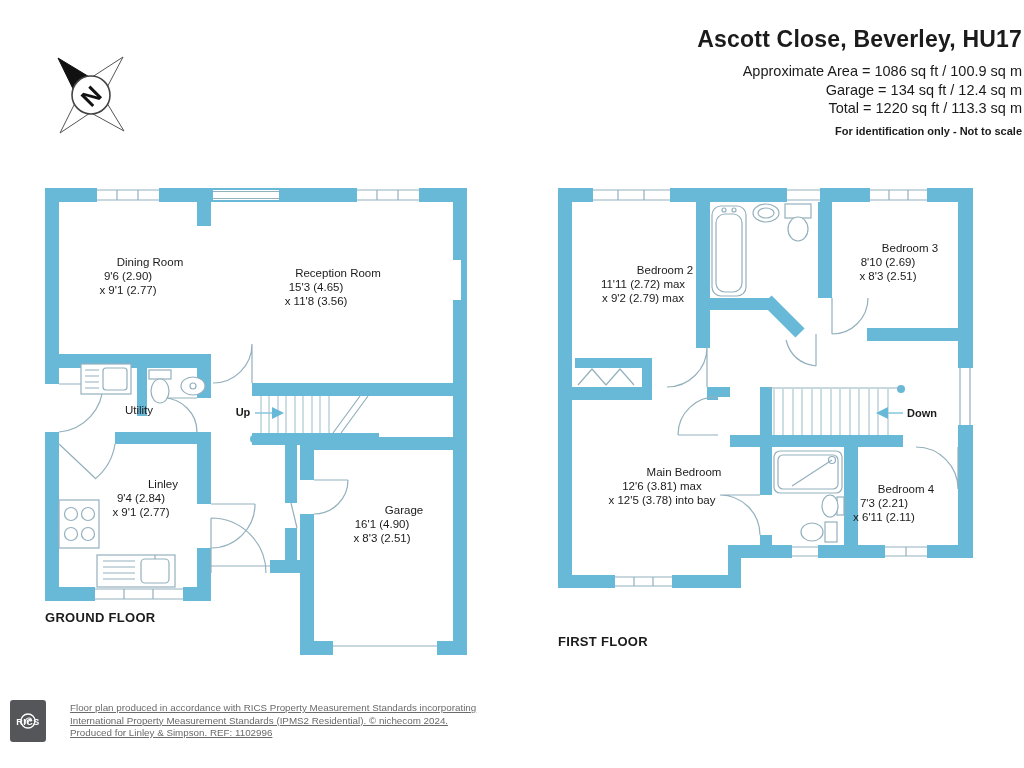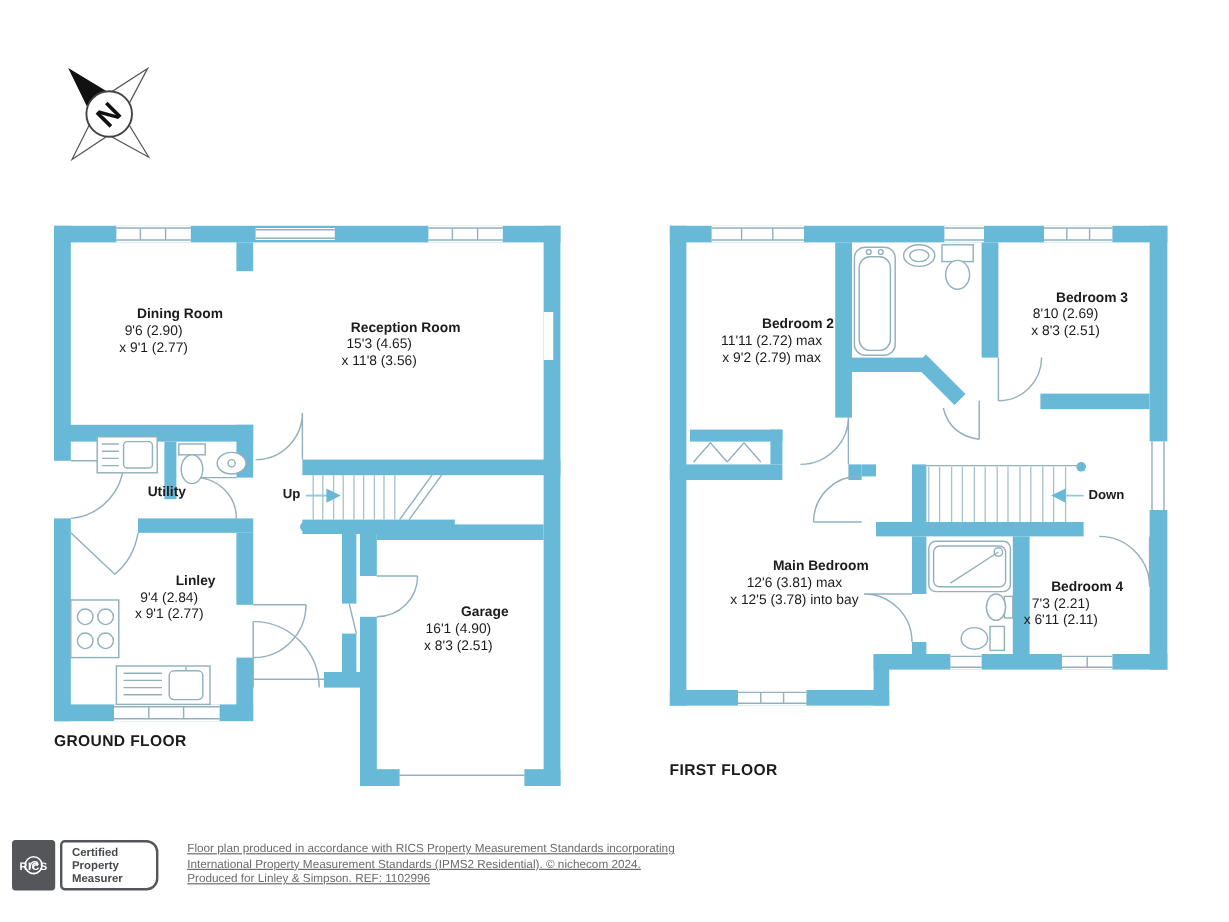--- a/index.html
+++ b/index.html
@@ -10,21 +10,21 @@
   .win{fill:#ffffff;}
   .thin{stroke:#93b0bd;stroke-width:1.2;fill:none;}
   .fixt{stroke:#93b0bd;stroke-width:1.2;fill:#ffffff;}
   .tread{stroke:#a5c2ce;stroke-width:1.1;}
   .hdr{position:absolute;top:26px;right:2px;text-align:right;}
   .hdr .title{font-size:23px;font-weight:bold;letter-spacing:.2px;}
   .hdr .area{font-size:14.5px;line-height:18.5px;margin-top:9px;}
   .hdr .note{font-size:11px;margin-top:7px;font-weight:bold;}
   .room-label{position:absolute;transform:translate(-50%,-50%);text-align:center;
               line-height:1.2;white-space:nowrap;}
-  .room-label .rn{font-weight:bold;font-size:11.5px;padding-left:44px;}
+  .room-label .rn{font-weight:normal;font-size:11.5px;padding-left:44px;}
   .room-label .rd{font-size:11.5px;}
   .floor-label{position:absolute;font-weight:bold;font-size:13px;letter-spacing:.3px;text-align:center;}
   .stairs-label{position:absolute;transform:translate(-50%,-50%);
                 font-weight:bold;font-size:11px;}
   .footer{position:absolute;left:10px;top:700px;display:flex;align-items:flex-start;}
   .rics-box{width:36px;height:42px;background:#54565a;border-radius:3px;
             display:flex;flex-direction:column;align-items:center;justify-content:center;}
   .rics-box .rics-word{color:#fff;font-weight:bold;font-size:9px;letter-spacing:.5px;margin-top:1px;}
   .cpm-box{width:70px;height:36px;border:2px solid #54565a;border-radius:4px 10px 10px 4px;
            margin-left:4px;padding:1px 0 1px 8px;display:flex;flex-direction:column;justify-content:center;}
@@ -40,20 +40,29 @@
     <g stroke="#555" stroke-width="1" fill="#ffffff">
       <polygon points="75,7 38,31 54,47"></polygon>
       <polygon points="76,81 54,45 36,59"></polygon>
       <polygon points="12,83 48,59 32,43"></polygon>
     </g>
     <polygon points="10,8 48,31 30,49" fill="#111" stroke="#111"></polygon>
     <circle cx="43" cy="45" r="19" fill="#ffffff" stroke="#444" stroke-width="1.6"></circle>
     <text transform="translate(43,46) rotate(-45)" text-anchor="middle" dominant-baseline="central" font-family="Liberation Sans, sans-serif" font-size="24" font-weight="bold" fill="#111">N</text>
   </svg>
 
+  <div class="hdr">
+    <div class="title">Ascott Close, Beverley, HU17</div>
+    <div class="area">
+      <div>Approximate Area = 1086 sq ft / 100.9 sq m</div>
+      <div>Garage = 134 sq ft / 12.4 sq m</div>
+      <div>Total = 1220 sq ft / 113.3 sq m</div>
+    </div>
+    <div class="note">For identification only - Not to scale</div>
+  </div>
 
   <svg style="left:45px;top:188px;" width="425" height="470" viewBox="0 0 425 470">
     <g class="w">
       <rect x="0" y="0" width="422" height="14"></rect>
       <rect x="0" y="0" width="14" height="196"></rect>
       <rect x="0" y="244" width="14" height="169"></rect>
       <rect x="408" y="0" width="14" height="467"></rect>
       <rect x="152" y="14" width="14" height="24"></rect>
       <rect x="0" y="166" width="166" height="14"></rect>
       <rect x="92" y="180" width="10" height="48"></rect>
@@ -273,25 +282,20 @@
   <div class="floor-label" style="left:558px;top:610px;margin-top:24px;">FIRST FLOOR</div>
 
   <div class="footer">
     <div class="rics-box">
       <svg width="18" height="18" viewBox="0 0 18 18">
         <circle cx="9" cy="9" r="7" fill="none" stroke="#ffffff" stroke-width="1.3"></circle>
         <path d="M6,12 Q6,6 10,6 Q13,6 12,9 Q10,8 9,10 L9,12" fill="none" stroke="#ffffff" stroke-width="1.2"></path>
       </svg>
       <div class="rics-word">RICS</div>
     </div>
-    <div class="cpm-box">
-      <div>Certified</div>
-      <div>Property</div>
-      <div>Measurer</div>
-    </div>
     <div class="foot-text">
       <div>Floor plan produced in accordance with RICS Property Measurement Standards incorporating</div>
       <div>International Property Measurement Standards (IPMS2 Residential).   © nichecom 2024.</div>
       <div>Produced for Linley &amp; Simpson.   REF: 1102996</div>
     </div>
   </div>
 
 </div>
 
 </body></html>

